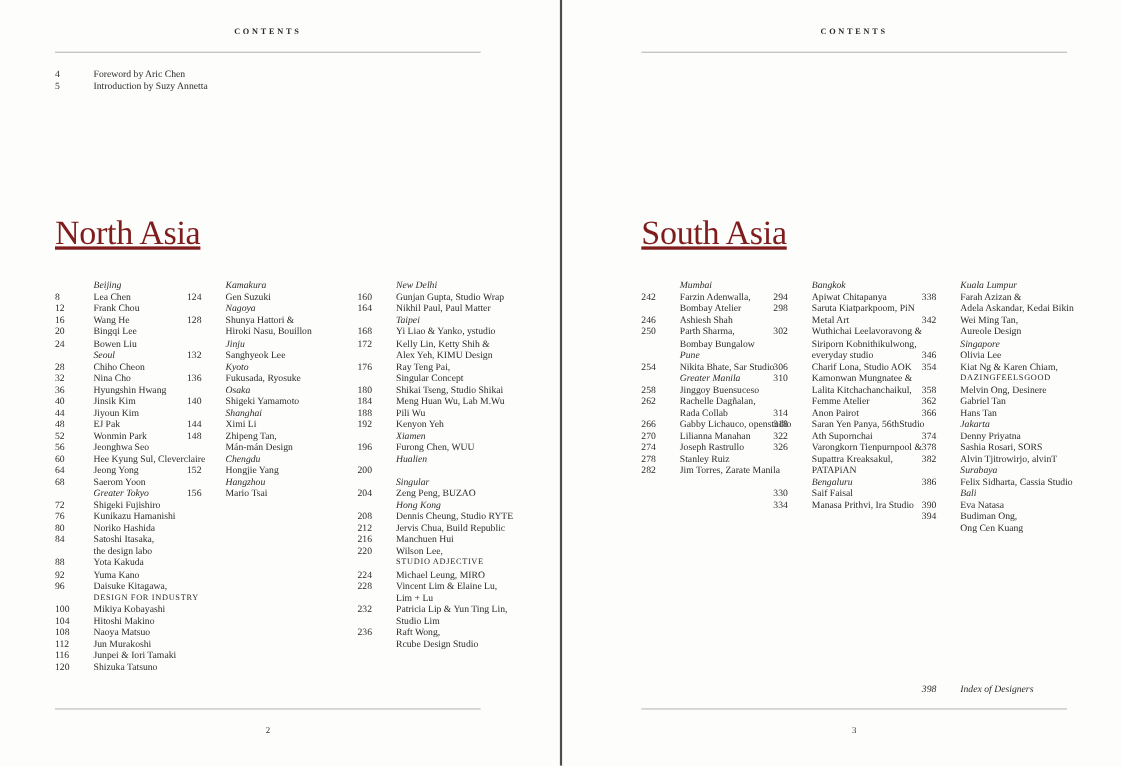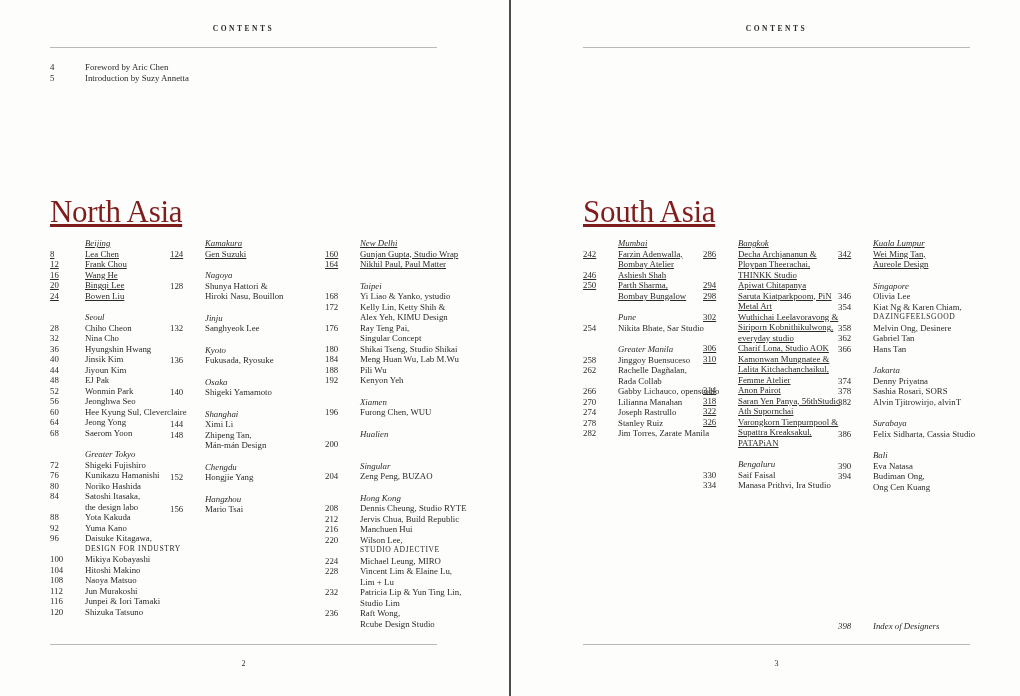--- a/index.html
+++ b/index.html
@@ -21,22 +21,22 @@
   .rule-top{top:47px;}
   .rule-bottom{top:644px;}
   .front-matter{position:absolute;top:62px;left:0;font-size:8.8px;line-height:11px;}
   .fm-row{display:flex;}
   .fm-num{width:35px;flex:none;}
   .section-title{
     position:absolute;top:194px;left:0;margin:0;
     font-size:31px;font-weight:400;letter-spacing:-0.3px;color:#7f1d1d;text-decoration:underline;
   }
   .col{position:absolute;top:238px;font-size:8.8px;line-height:10.5px;white-space:nowrap;}
-  .group{margin-top:11px;}
-  .group:first-child{margin-top:0;text-decoration:underline;}
+  .group{}
+  .group:first-child{margin-top:16px;}
   .city{font-style:italic;padding-left:35px;color:#2b2b28;}
   .entry{display:flex;}
   .num{width:35px;flex:none;}
   .name{flex:none;}
   .line{white-space:nowrap;}
   .line.allcaps{font-size:7.6px;letter-spacing:0.6px;}
   .index-entry{position:absolute;top:621px;font-size:8.8px;display:flex;}
   .folio{position:absolute;top:659px;left:0;right:0;text-align:center;font-size:8px;}
 </style>
 </head>
@@ -555,28 +555,20 @@
           <span class="name">
             <div class="line">Jim Torres, Zarate Manila</div>
           </span>
         </div>
       </div>
     </div>
   <div class="col" style="left:120px;">
       <div class="group">
         <div class="city">Bangkok</div>
         <div class="entry">
-          <span class="num">286</span>
-          <span class="name">
-            <div class="line">Decha Archjananun &amp;</div>
-            <div class="line">Ploypan Theerachai,</div>
-            <div class="line">THINKK Studio</div>
-          </span>
-        </div>
-        <div class="entry">
           <span class="num">294</span>
           <span class="name">
             <div class="line">Apiwat Chitapanya</div>
           </span>
         </div>
         <div class="entry">
           <span class="num">298</span>
           <span class="name">
             <div class="line">Saruta Kiatparkpoom, PiN</div>
             <div class="line">Metal Art</div>
@@ -643,20 +635,27 @@
           <span class="num">334</span>
           <span class="name">
             <div class="line">Manasa Prithvi, Ira Studio</div>
           </span>
         </div>
       </div>
     </div>
   <div class="col" style="left:255px;">
       <div class="group">
         <div class="city">Kuala Lumpur</div>
+        <div class="entry">
+          <span class="num">338</span>
+          <span class="name">
+            <div class="line">Farah Azizan &amp;</div>
+            <div class="line">Adela Askandar, Kedai Bikin</div>
+          </span>
+        </div>
         <div class="entry">
           <span class="num">342</span>
           <span class="name">
             <div class="line">Wei Ming Tan,</div>
             <div class="line">Aureole Design</div>
           </span>
         </div>
       </div>
       <div class="group">
         <div class="city">Singapore</div>

